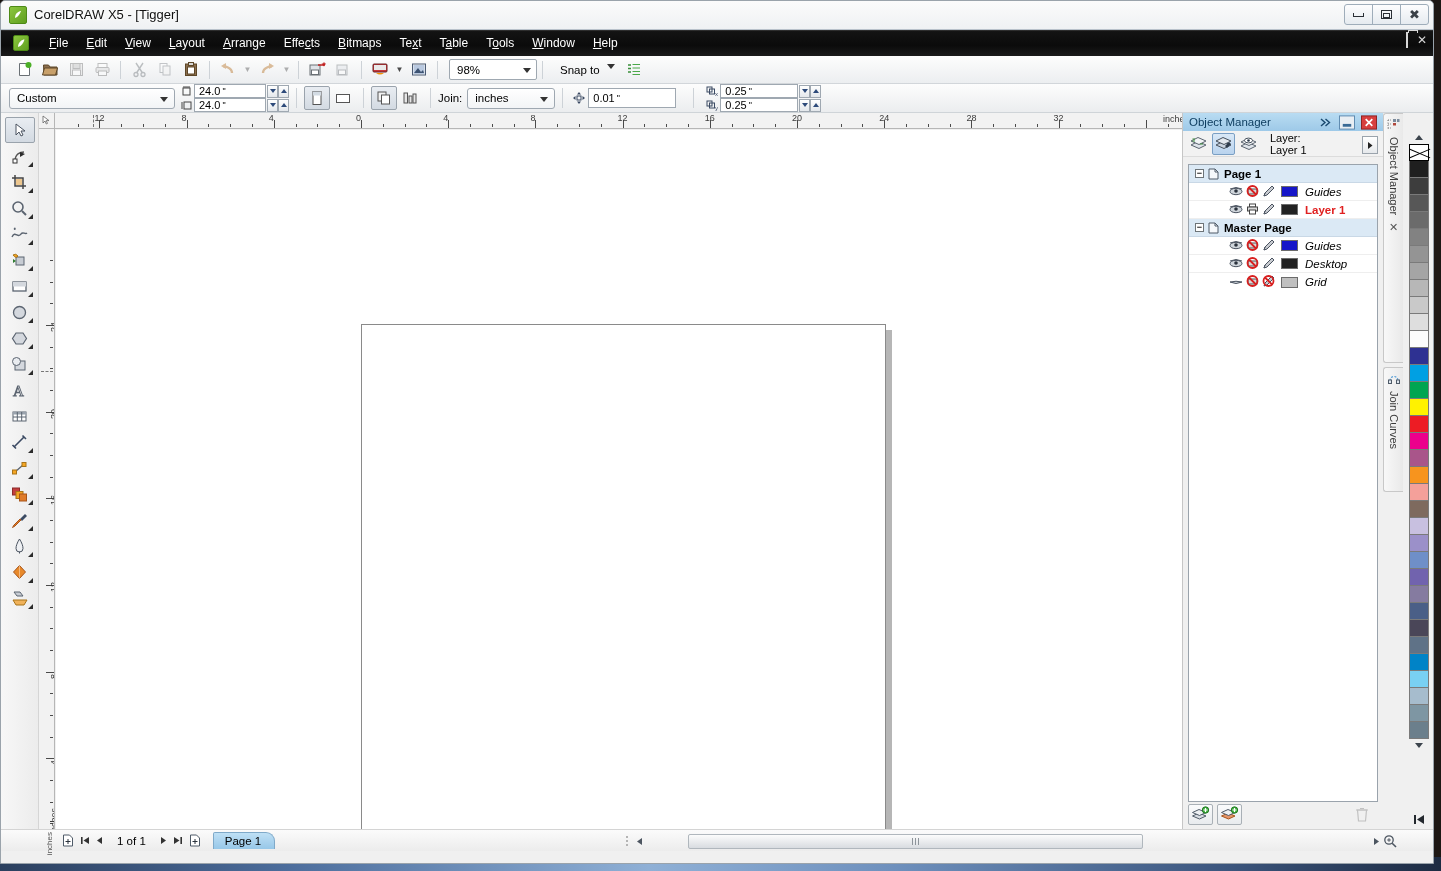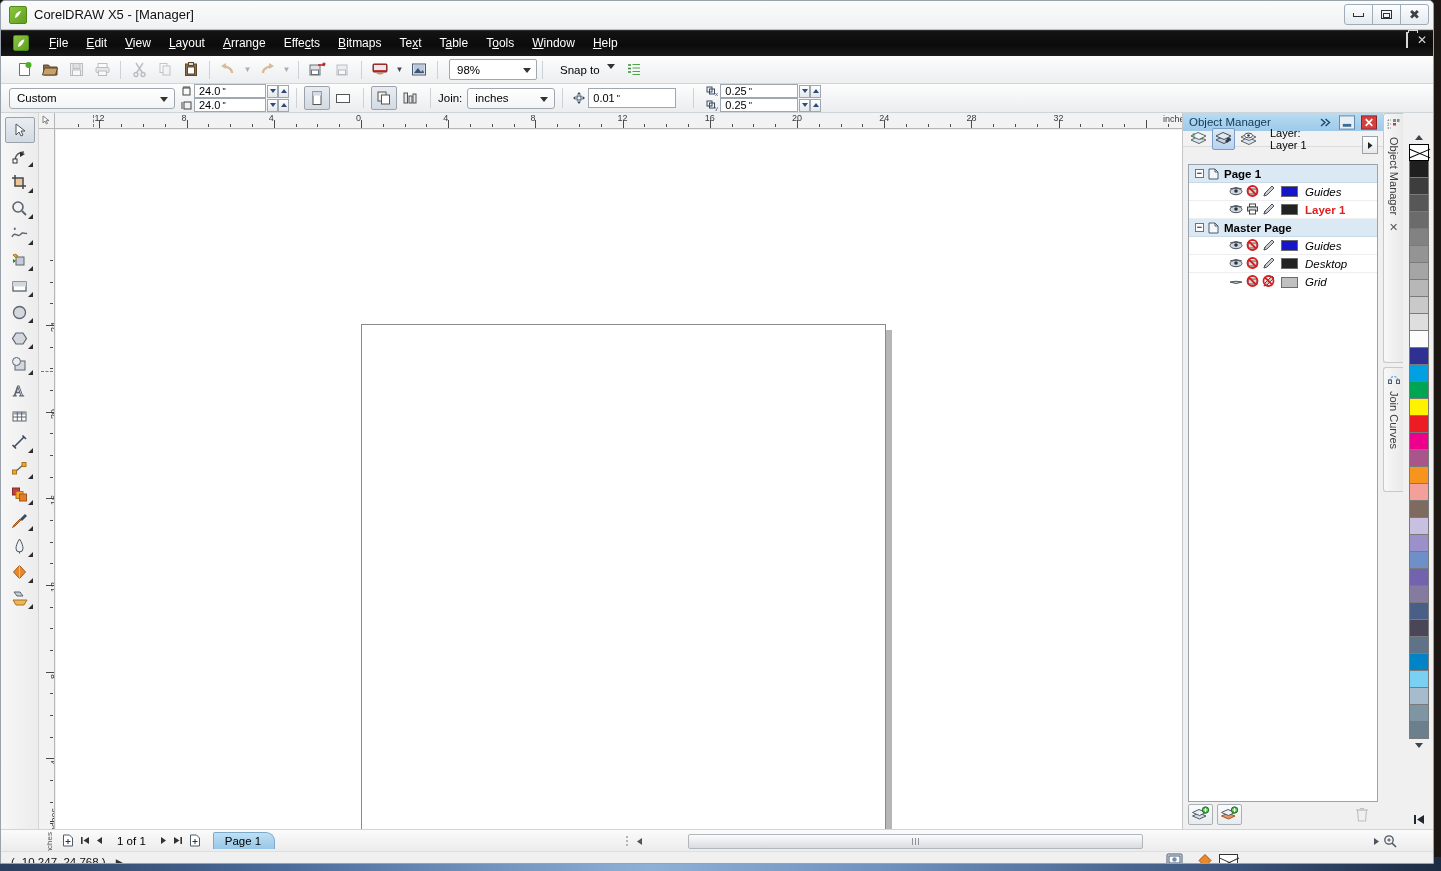--- a/index.html
+++ b/index.html
@@ -249,21 +249,21 @@
     position:absolute; right:50px; top:0; width:201px; bottom:0;
     background:#f0f0f0; border-left:1px solid #c6c6c6;
   }
   #om-title {
     height:18px; background:linear-gradient(180deg,#b9dcf2,#9ec9e8);
     display:flex;align-items:center; padding-left:6px; position:relative;
   }
   #om-title .t { font-size:11.5px; color:#0b3a5d; }
   .om-tbtn { position:absolute; width:16px;height:15px;display:flex;align-items:center;justify-content:center;cursor:default;}
   #om-toolrow {
-    height:16px;display:flex;align-items:center;padding-left:4px;position:relative;
+    height:26px;display:flex;align-items:center;padding-left:4px;position:relative;
     background:#f2f2f2; border-bottom:1px solid #dcdcdc;
   }
   .om-ibtn{
     width:23px;height:22px;display:flex;align-items:center;justify-content:center;
     border:1px solid transparent;border-radius:2px;margin-right:2px;cursor:default;
   }
   .om-ibtn.on{border-color:#7a9fc4;background:linear-gradient(180deg,#d9e8f7,#b9d3ee);}
   #om-layerlabel{ margin-left:8px; font-size:11px; line-height:12px; }
   #om-menu {
     position:absolute;right:5px;top:5px;width:16px;height:18px;
@@ -384,21 +384,21 @@
 <div id="desktop-bottom"></div>
 
 <div id="app-window">
 
   <div id="titlebar">
     <div class="tb-icon">
       <svg width="12" height="12" viewBox="0 0 12 12">
           <path d="M3 9 C3 4, 7 2, 9 2 C8 5, 6 8, 3 9 Z" fill="#fff"></path>
         </svg>
     </div>
-    <div class="tb-text">CorelDRAW X5 - [Manager]</div>
+    <div class="tb-text">CorelDRAW X5 - [Tigger]</div>
     <div class="winbtns">
       <div class="winbtn">
           <i class="gm-min"></i>
         </div>
       <div class="winbtn">
           <i class="gm-max"></i>
         </div>
       <div class="winbtn">
           <i class="gm-close">✖</i>
         </div>
@@ -1360,34 +1360,14 @@
       <div class="hsb-arrow">
         <svg width="14" height="14" viewBox="0 0 14 14">
             <circle cx="6" cy="6" r="4.2" fill="none" stroke="#4c5560" stroke-width="1.3"></circle>
             <path d="M9.2 9.2 L13 13" stroke="#4c5560" stroke-width="1.6"></path>
             <path d="M4.2 6 h3.6 M6 4.2 v3.6" stroke="#4c5560"></path>
           </svg>
       </div>
     </div>
   </div>
 
-  <div id="statusbar1">
-    <span class="sb-text">( -10.247, 24.768 )</span>
-    <span class="sb-caret">▶</span>
-    <div id="screenicon">
-      <svg width="17" height="16" viewBox="0 0 17 16">
-          <rect x="1" y="1" width="15" height="11" rx="1" fill="#e7ebf0" stroke="#4a5a73"></rect>
-          <rect x="3" y="3" width="11" height="7" fill="#fff" stroke="#4a5a73"></rect>
-          <circle cx="8.5" cy="6.5" r="2.2" fill="#6f8db5"></circle>
-          <rect x="5" y="13" width="7" height="2" fill="#8c98a6"></rect>
-        </svg>
-    </div>
-    <div id="sb-fillrow">
-      <span>
-        <svg width="16" height="16" viewBox="0 0 16 16">
-            <path d="M8 1.5 L14 7.5 L8 13.5 L2 7.5 Z" fill="#e8892a" stroke="#a8551a"></path>
-          </svg>
-      </span>
-      <span class="fillsw-none"></span>
-    </div>
-  </div>
 
 </div>
 
 </body></html>

